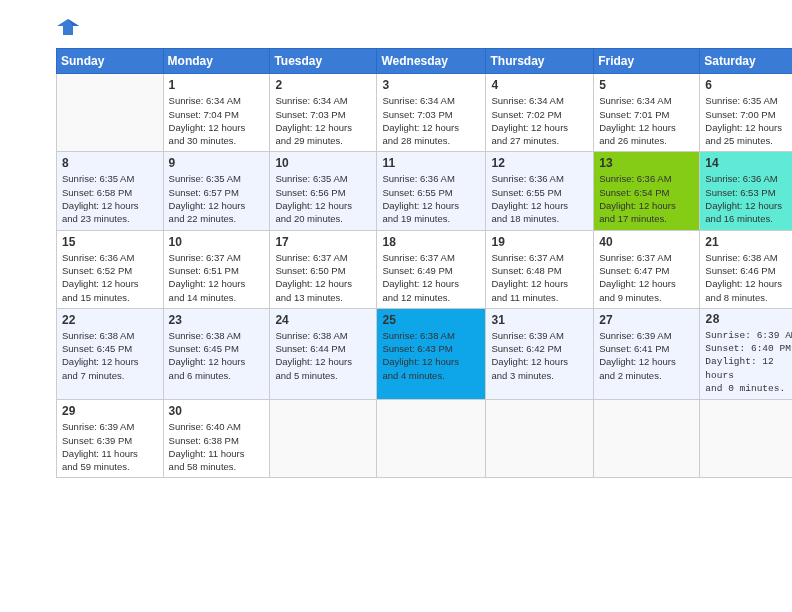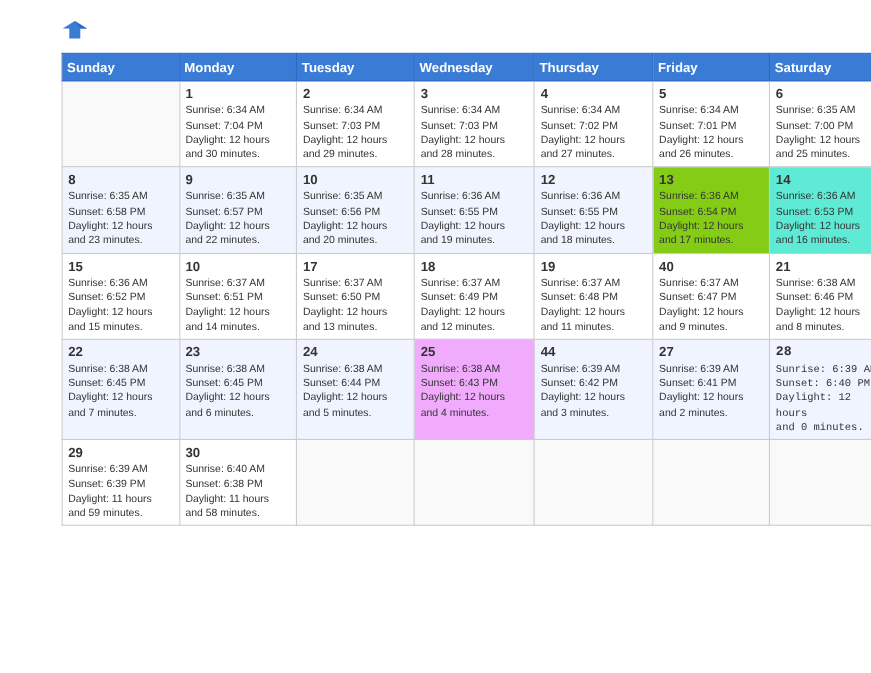--- a/index.html
+++ b/index.html
@@ -142,22 +142,22 @@
           <td><span class="day-num">17</span><span class="day-info">Sunrise: 6:37 AM<br>Sunset: 6:50 PM<br>Daylight: 12 hours<br>and 13 minutes.</span></td>
           <td><span class="day-num">18</span><span class="day-info">Sunrise: 6:37 AM<br>Sunset: 6:49 PM<br>Daylight: 12 hours<br>and 12 minutes.</span></td>
           <td><span class="day-num">19</span><span class="day-info">Sunrise: 6:37 AM<br>Sunset: 6:48 PM<br>Daylight: 12 hours<br>and 11 minutes.</span></td>
           <td><span class="day-num">40</span><span class="day-info">Sunrise: 6:37 AM<br>Sunset: 6:47 PM<br>Daylight: 12 hours<br>and 9 minutes.</span></td>
           <td><span class="day-num">21</span><span class="day-info">Sunrise: 6:38 AM<br>Sunset: 6:46 PM<br>Daylight: 12 hours<br>and 8 minutes.</span></td>
         </tr>
         <tr>
           <td style="background: rgb(240, 244, 255);"><span class="day-num">22</span><span class="day-info">Sunrise: 6:38 AM<br>Sunset: 6:45 PM<br>Daylight: 12 hours<br>and 7 minutes.</span></td>
           <td style="background: rgb(240, 244, 255);"><span class="day-num">23</span><span class="day-info">Sunrise: 6:38 AM<br>Sunset: 6:45 PM<br>Daylight: 12 hours<br>and 6 minutes.</span></td>
           <td style="background: rgb(240, 244, 255);"><span class="day-num">24</span><span class="day-info">Sunrise: 6:38 AM<br>Sunset: 6:44 PM<br>Daylight: 12 hours<br>and 5 minutes.</span></td>
-          <td style="background: #f0abfc;"><span class="day-num">25</span><span class="day-info">Sunrise: 6:38 AM<br>Sunset: 6:43 PM<br>Daylight: 12 hours<br>and 4 minutes.</span></td>
-          <td style="background: rgb(240, 244, 255);"><span class="day-num">44</span><span class="day-info">Sunrise: 6:39 AM<br>Sunset: 6:42 PM<br>Daylight: 12 hours<br>and 3 minutes.</span></td>
+          <td style="background: #0ea5e9;"><span class="day-num">25</span><span class="day-info">Sunrise: 6:38 AM<br>Sunset: 6:43 PM<br>Daylight: 12 hours<br>and 4 minutes.</span></td>
+          <td style="background: rgb(240, 244, 255);"><span class="day-num">31</span><span class="day-info">Sunrise: 6:39 AM<br>Sunset: 6:42 PM<br>Daylight: 12 hours<br>and 3 minutes.</span></td>
           <td style="background: rgb(240, 244, 255);"><span class="day-num">27</span><span class="day-info">Sunrise: 6:39 AM<br>Sunset: 6:41 PM<br>Daylight: 12 hours<br>and 2 minutes.</span></td>
           <td style="background: rgb(240, 244, 255); font-family: Liberation Mono, monospace;"><span class="day-num">28</span><span class="day-info">Sunrise: 6:39 AM<br>Sunset: 6:40 PM<br>Daylight: 12 hours<br>and 0 minutes.</span></td>
         </tr>
         <tr>
           <td><span class="day-num">29</span><span class="day-info">Sunrise: 6:39 AM<br>Sunset: 6:39 PM<br>Daylight: 11 hours<br>and 59 minutes.</span></td>
           <td><span class="day-num">30</span><span class="day-info">Sunrise: 6:40 AM<br>Sunset: 6:38 PM<br>Daylight: 11 hours<br>and 58 minutes.</span></td>
           <td class="empty-cell"></td>
           <td class="empty-cell"></td>
           <td class="empty-cell"></td>
           <td class="empty-cell"></td>

